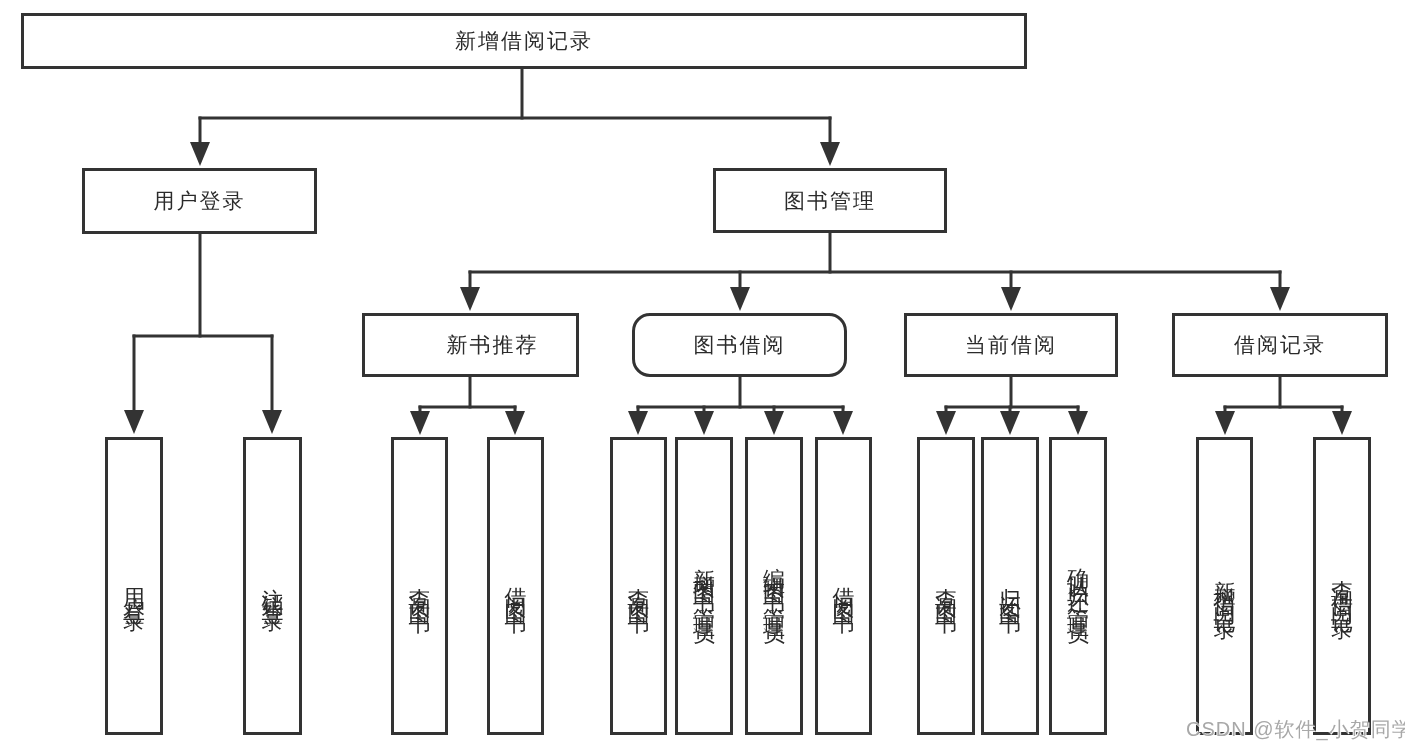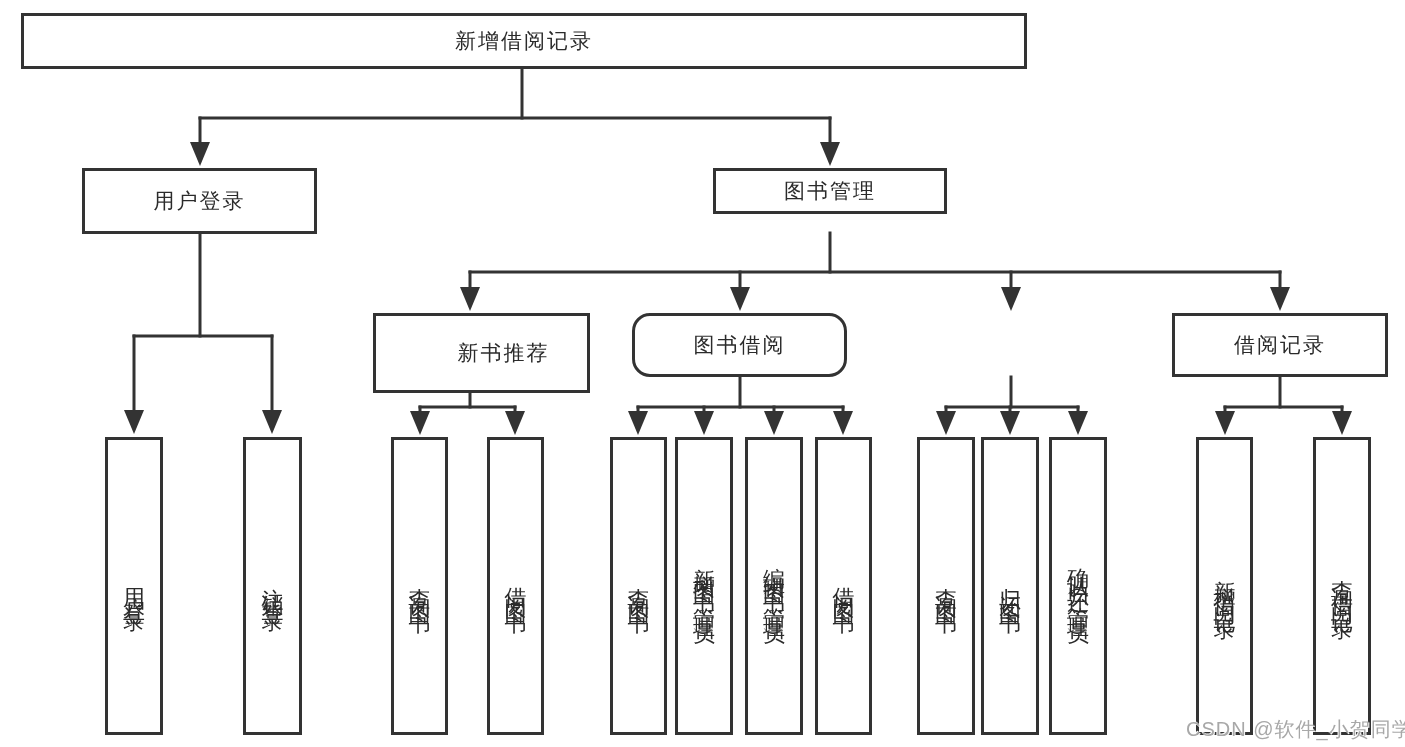--- a/index.html
+++ b/index.html
@@ -126,30 +126,33 @@
     </g>
   </svg>
 
   <div class="hnode" style="left:21px;top:13px;width:1006px;height:56px;">
     <span>新增借阅记录</span>
   </div>
 
   <div class="hnode" style="left:82px;top:168px;width:235px;height:66px;">
     <span>用户登录</span>
   </div>
-  <div class="hnode" style="left:713px;top:168px;width:234px;height:46px;">
+  <div class="hnode" style="left:713px;top:168px;width:234px;height:65px;">
     <span>图书管理</span>
   </div>
 
-  <div class="hnode" style="left:373px;top:313px;width:217px;height:80px;padding-left:44px;">
+  <div class="hnode" style="left:362px;top:313px;width:217px;height:64px;padding-left:44px;">
     <span>新书推荐</span>
   </div>
   <div class="hnode" style="left:632px;top:313px;width:215px;height:64px;border-radius:18px;">
     <span>图书借阅</span>
   </div>
+  <div class="hnode" style="left:904px;top:313px;width:214px;height:64px;">
+    <span>当前借阅</span>
+  </div>
   <div class="hnode" style="left:1172px;top:313px;width:216px;height:64px;">
     <span>借阅记录</span>
   </div>
 
   <div class="vnode" style="left:105px;top:437px;width:58px;height:298px;">
     <span>用户登录</span>
   </div>
   <div class="vnode" style="left:243px;top:437px;width:59px;height:298px;">
     <span>注销登录</span>
   </div>

